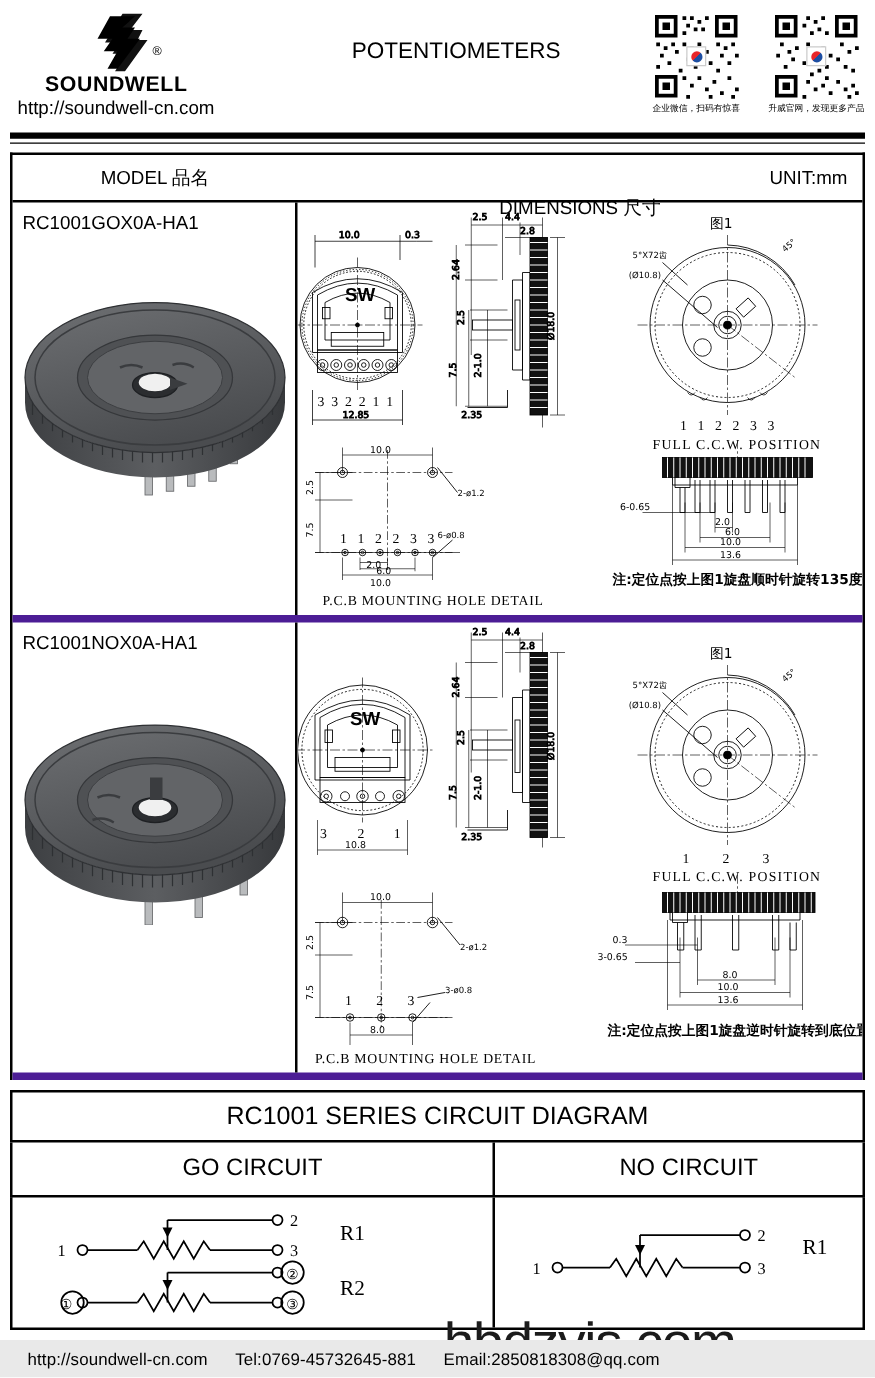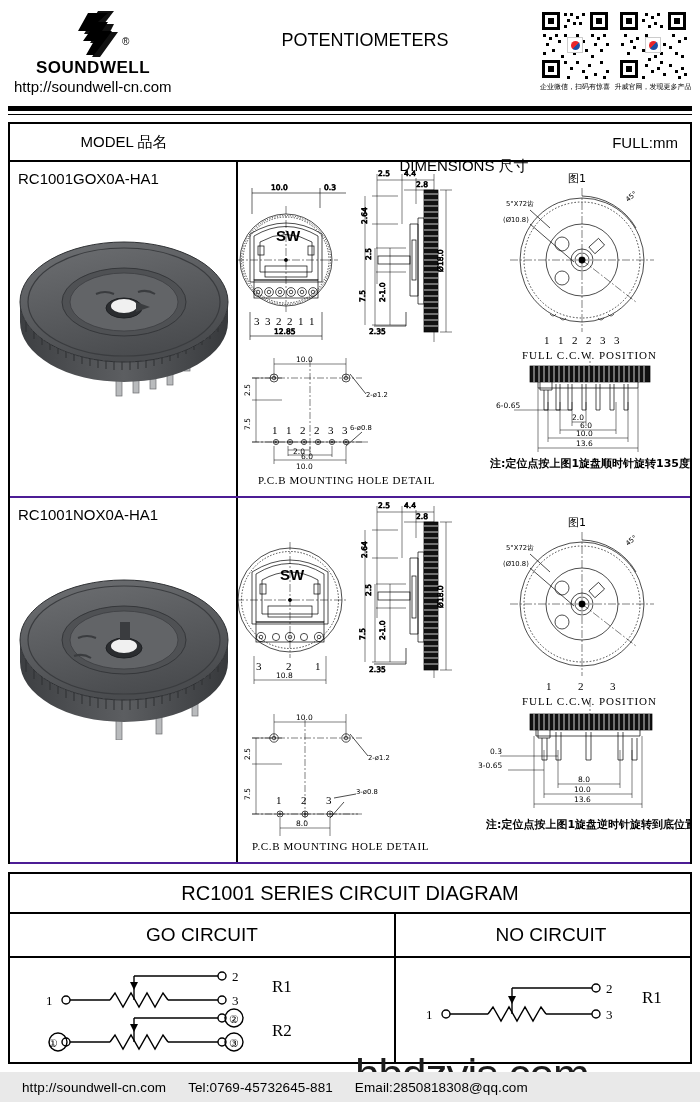--- a/index.html
+++ b/index.html
@@ -18,21 +18,21 @@
   .logo-block { position:absolute; left:14px; top:8px; width:230px; height:90px; }
   .logo-mark { position:absolute; left:60px; top:2px; width:46px; height:48px; }
   .logo-reg { position:absolute; left:108px; top:28px; font-size:10px; }
   .logo-name { position:absolute; left:22px; top:50px; font-size:17px; font-weight:bold; letter-spacing:.5px; }
   .logo-url { position:absolute; left:0px; top:70px; font-size:15px; }
 
   .title-block { position:absolute; left:250px; top:26px; width:230px; text-align:center; }
   .title-main { font-size:21px; font-weight:bold; letter-spacing:.3px; }
   .title-sub { font-size:18px; margin-top:4px; }
 
-  .qr-wrap { position:absolute; right:8px; top:10px; display:flex; gap:0; }
+  .qr-wrap { position:absolute; right:8px; top:10px; display:flex; gap:18px; }
   .qr-item { width:78px; text-align:center; }
   .qr-img { width:70px; height:70px; margin:0 auto; position:relative; background:#fff; }
   .qr-cap { font-size:7px; margin-top:2px; font-family:"DejaVu Sans", sans-serif; white-space:nowrap; }
   .qr-center { position:absolute; left:50%; top:50%; transform:translate(-50%,-50%);
      width:16px; height:16px; background:#fff; border:1px solid #ccc; display:flex;
      align-items:center; justify-content:center; }
   .qr-center-dot { width:9px;height:9px;border-radius:50%;
      background:linear-gradient(135deg,#e8262a 0 50%,#1d4ea2 50% 100%); }
 
   .hr-thick { position:absolute; left:8px; top:106px; width:684px; height:5px; background:#000; }
@@ -41,21 +41,21 @@
   
   .tbl { position:absolute; left:8px; top:122px; width:684px; border:2px solid #000; border-bottom:none;}
   .thead { height:38px; border-bottom:2px solid #000; position:relative;padding-left:22px; }
   .thead .c-model { position:absolute; left:0; top:0; width:228px; height:100%;
       display:flex; align-items:center; justify-content:center; font-size:15px; }
   .thead .c-dim { position:absolute; left:228px; top:0; right:0; height:100%;
       display:flex; align-items:center; justify-content:center; font-size:15px;margin-top:24px; }
   .thead .c-unit { position:absolute; right:12px; top:0; height:100%;
       display:flex; align-items:center; font-size:15px; }
 
-  .trow { position:relative; border-bottom:2px solid #4c1d95; }
+  .trow { position:relative; border-bottom:6px solid #4c1d95; }
   .trow.r1 { height:336px; }
   .trow.r2 { height:366px; }
   .cell-model { position:absolute; left:0; top:0; width:228px; height:100%; border-right:2px solid #000; }
   .model-name { position:absolute; left:8px; top:8px; font-size:15px; white-space:nowrap; }
   .prod-photo { position:absolute; left:2px; top:42px; width:224px; height:200px; }
   .cell-draw { position:absolute; left:228px; top:0; right:0; height:100%; overflow:hidden; }
 
   
   .circ-title { position:absolute; left:8px; top:872px; width:684px; height:42px;
       border:2px solid #000; display:flex; align-items:center; justify-content:center;
@@ -240,21 +240,21 @@
 
     <div class="hr-thick"></div>
     <div class="hr-thin"></div>
   </div>
 
   <div class="tbl">
 
     <div class="thead">
       <div class="c-model">MODEL 品名</div>
       <div class="c-dim">DIMENSIONS 尺寸</div>
-      <div class="c-unit">FULL:mm</div>
+      <div class="c-unit">UNIT:mm</div>
     </div>
 
     <div class="trow r1">
       <div class="cell-model">
         <div class="model-name">RC1001GOX0A-HA1</div>
         <div class="prod-photo">
           <svg width="224" height="200" viewBox="0 0 224 200">
             <defs>
               <linearGradient id="gw1" x1="0" y1="0" x2="0.4" y2="1">
                 <stop offset="0" stop-color="#6e7073"></stop>

